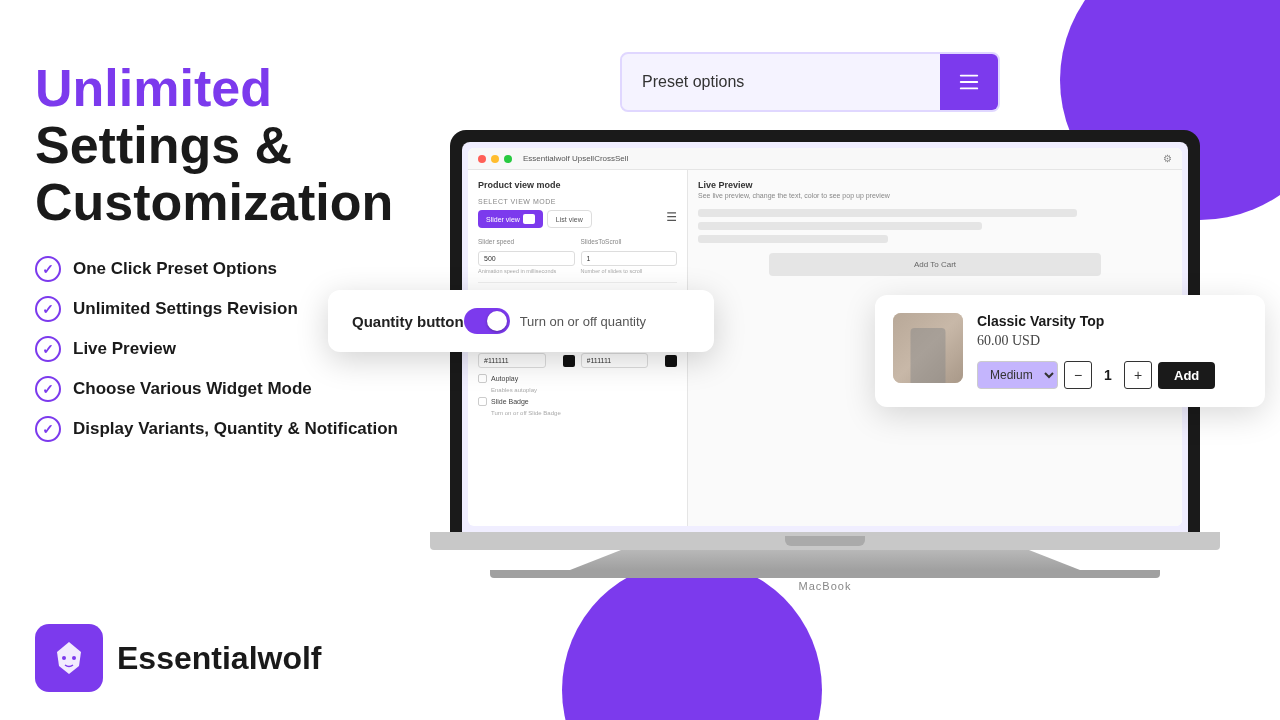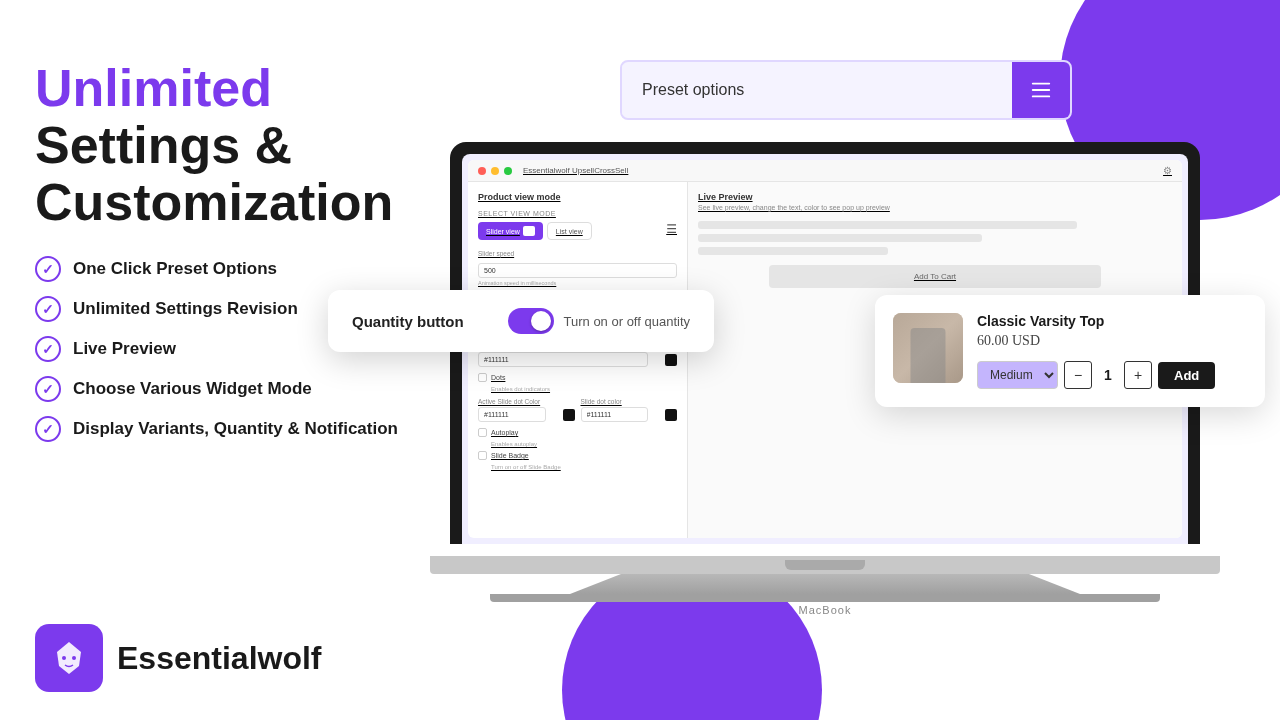--- a/index.html
+++ b/index.html
@@ -105,23 +105,23 @@
     }
     .logo-text {
       font-size: 32px;
       font-weight: 800;
       color: #1a1a1a;
     }
 
     
     .preset-options-bar {
       position: absolute;
-      top: 60px;
+      top: 52px;
       left: 620px;
-      width: 452px;
+      width: 380px;
       z-index: 10;
       display: flex;
       align-items: center;
       background: #f5f3ff;
       border: 2px solid #e0d7ff;
       border-radius: 8px;
       overflow: hidden;
     }
     .preset-options-label {
       flex: 1;
@@ -152,22 +152,21 @@
       position: absolute;
       top: 130px;
       left: 430px;
       width: 790px;
       z-index: 1;
     }
     .laptop-screen-area {
       background: #1a1a1a;
       border-radius: 16px 16px 0 0;
       padding: 12px 12px 0 12px;
-      margin: 12px 20px;
-      text-decoration: underline;
+      margin: 0 20px;
     }
     .laptop-screen {
       background: #f0eeff;
       border-radius: 8px 8px 0 0;
       overflow: hidden;
       height: 390px;
       position: relative;
     }
     .laptop-base {
       background: #c8c8c8;
@@ -280,21 +279,20 @@
       border-radius: 4px;
       padding: 4px 8px;
       font-size: 7px;
       cursor: pointer;
     }
 
     .field-row {
       display: flex;
       gap: 6px;
       margin-bottom: 8px;
-      flex-direction: column;
     }
     .field-group {
       flex: 1;
     }
     .field-label-sm {
       font-size: 6.5px;
       color: #888;
       margin-bottom: 2px;
     }
     .field-input-sm {
@@ -400,21 +398,21 @@
       position: absolute;
       top: 290px;
       left: 328px;
       width: 386px;
       background: white;
       border-radius: 12px;
       box-shadow: 0 8px 32px rgba(0,0,0,0.18);
       padding: 18px 24px;
       display: flex;
       align-items: center;
-      justify-content: space-between;
+      justify-content: flex-start;
       z-index: 20;
     }
     .quantity-label {
       font-size: 15px;
       font-weight: 600;
       color: #222;
     }
     .toggle-area {
       display: flex;
       align-items: center;

